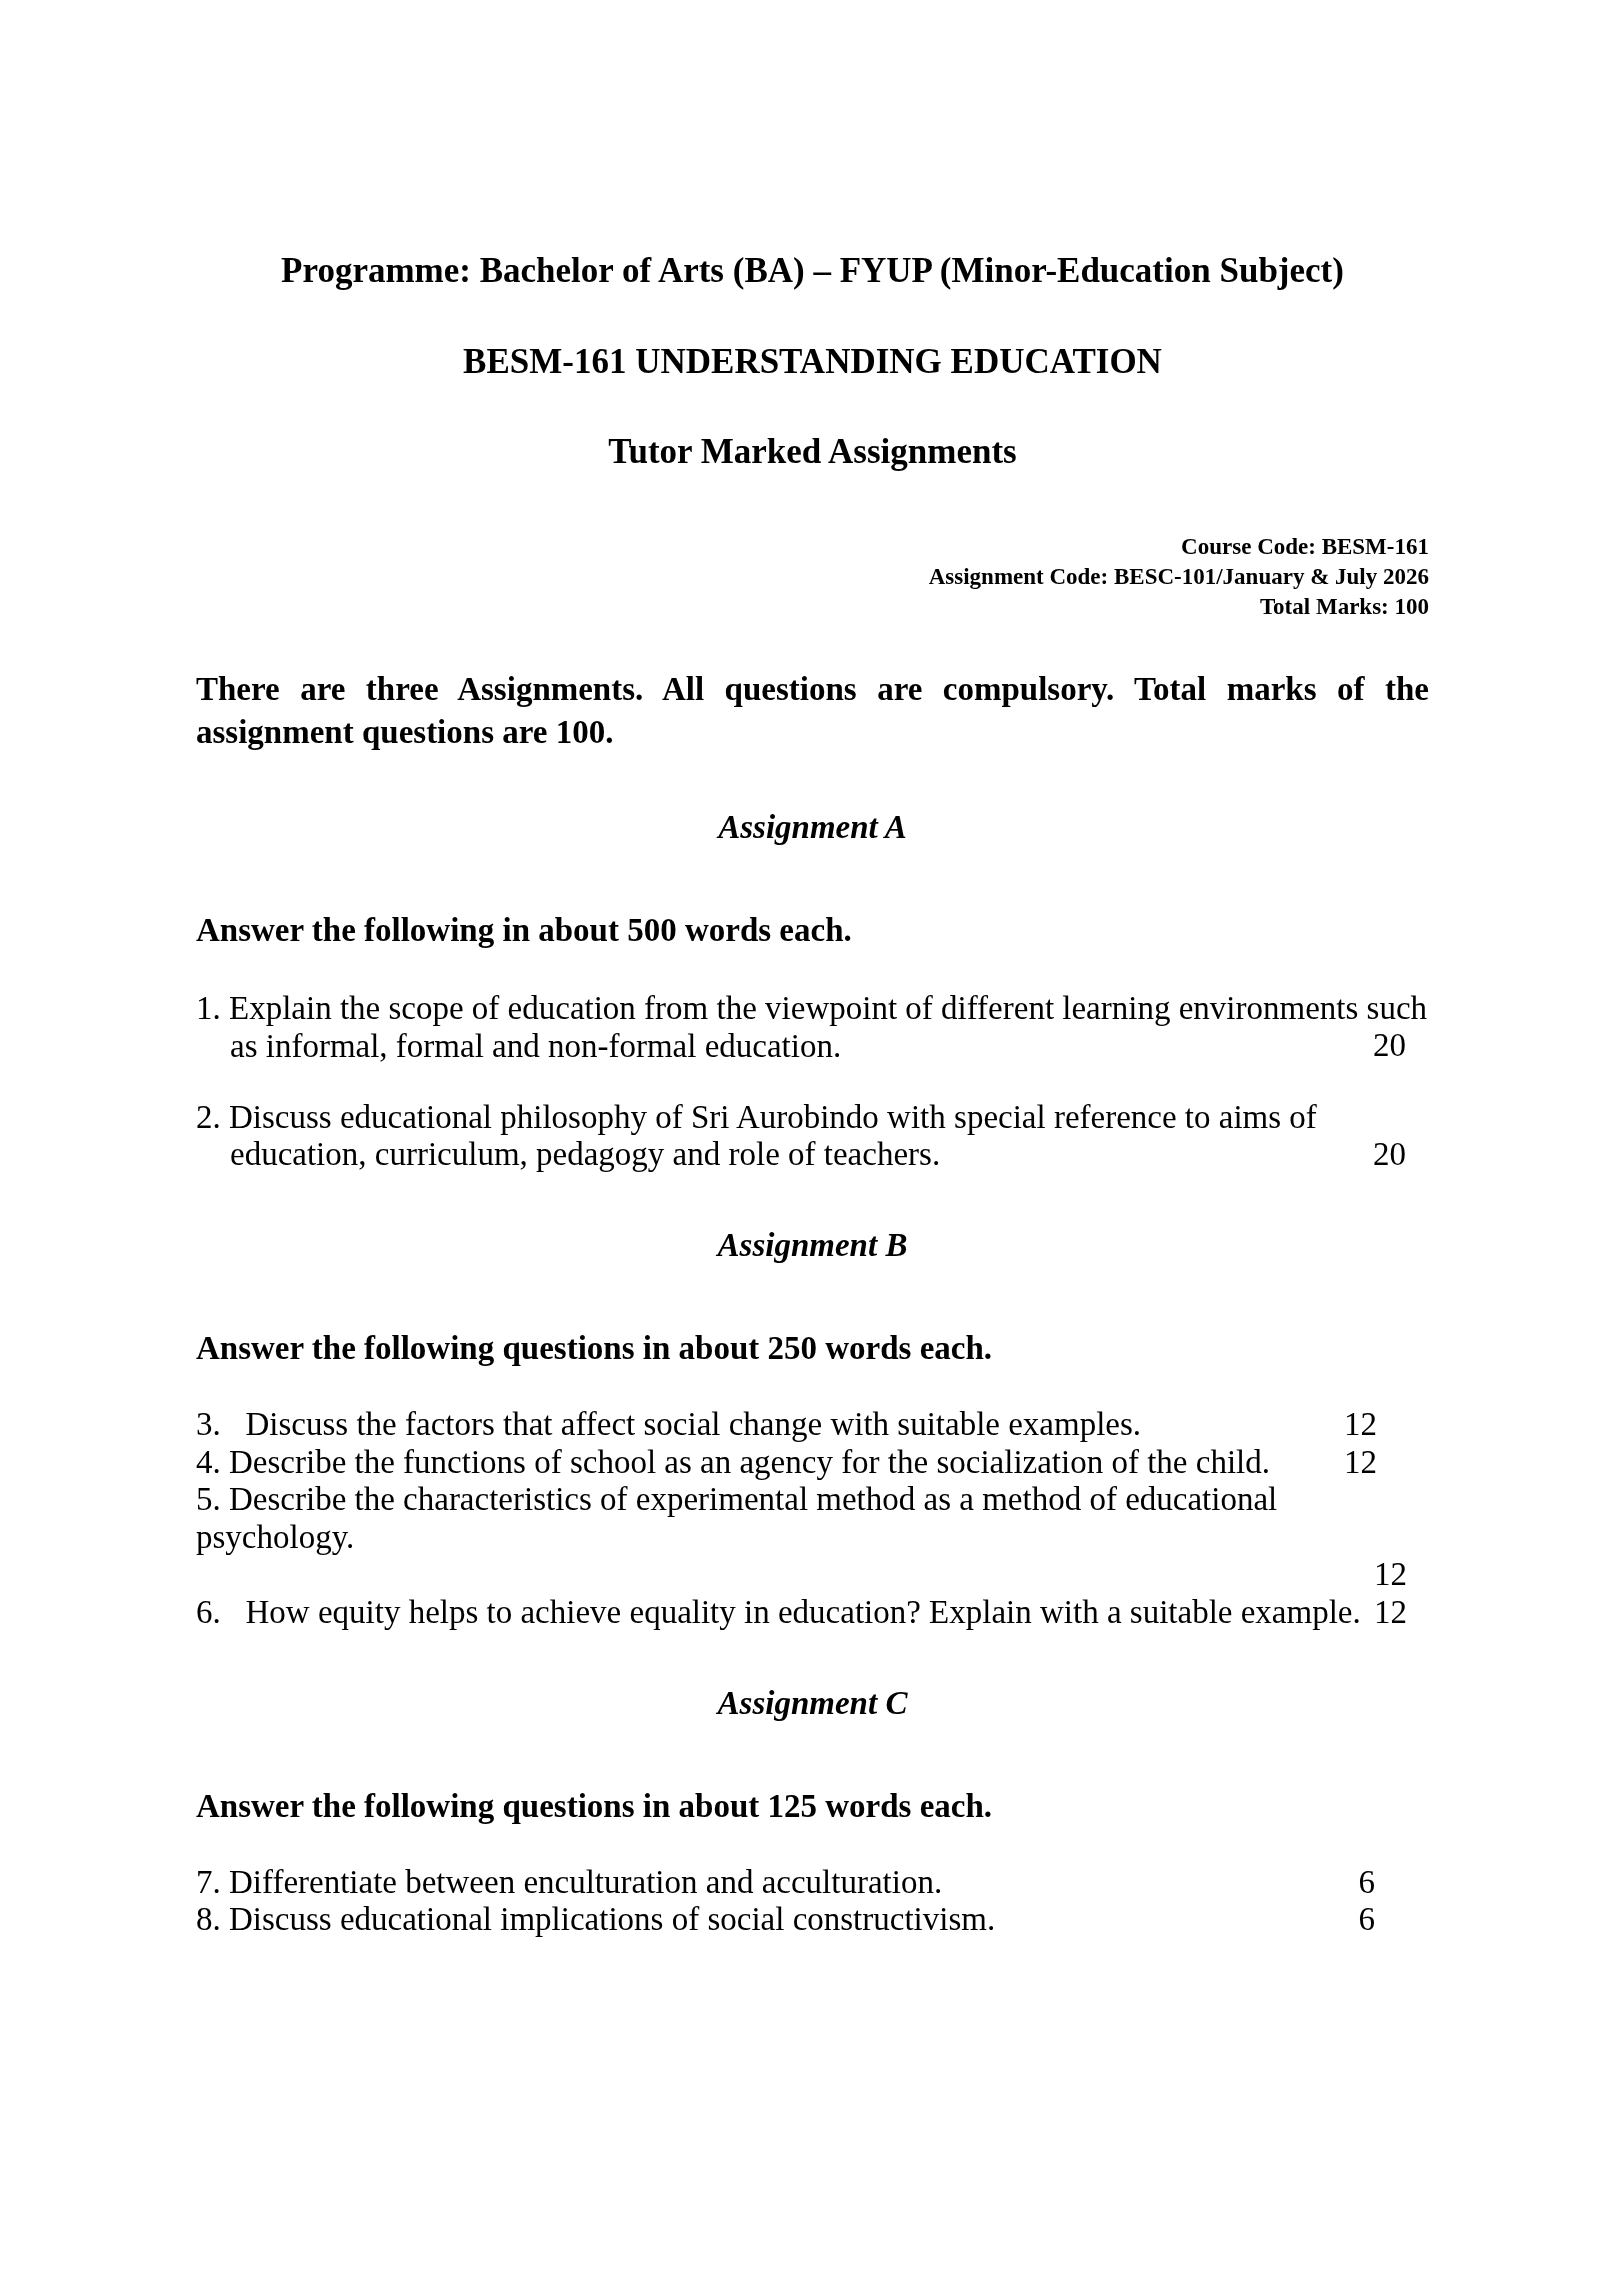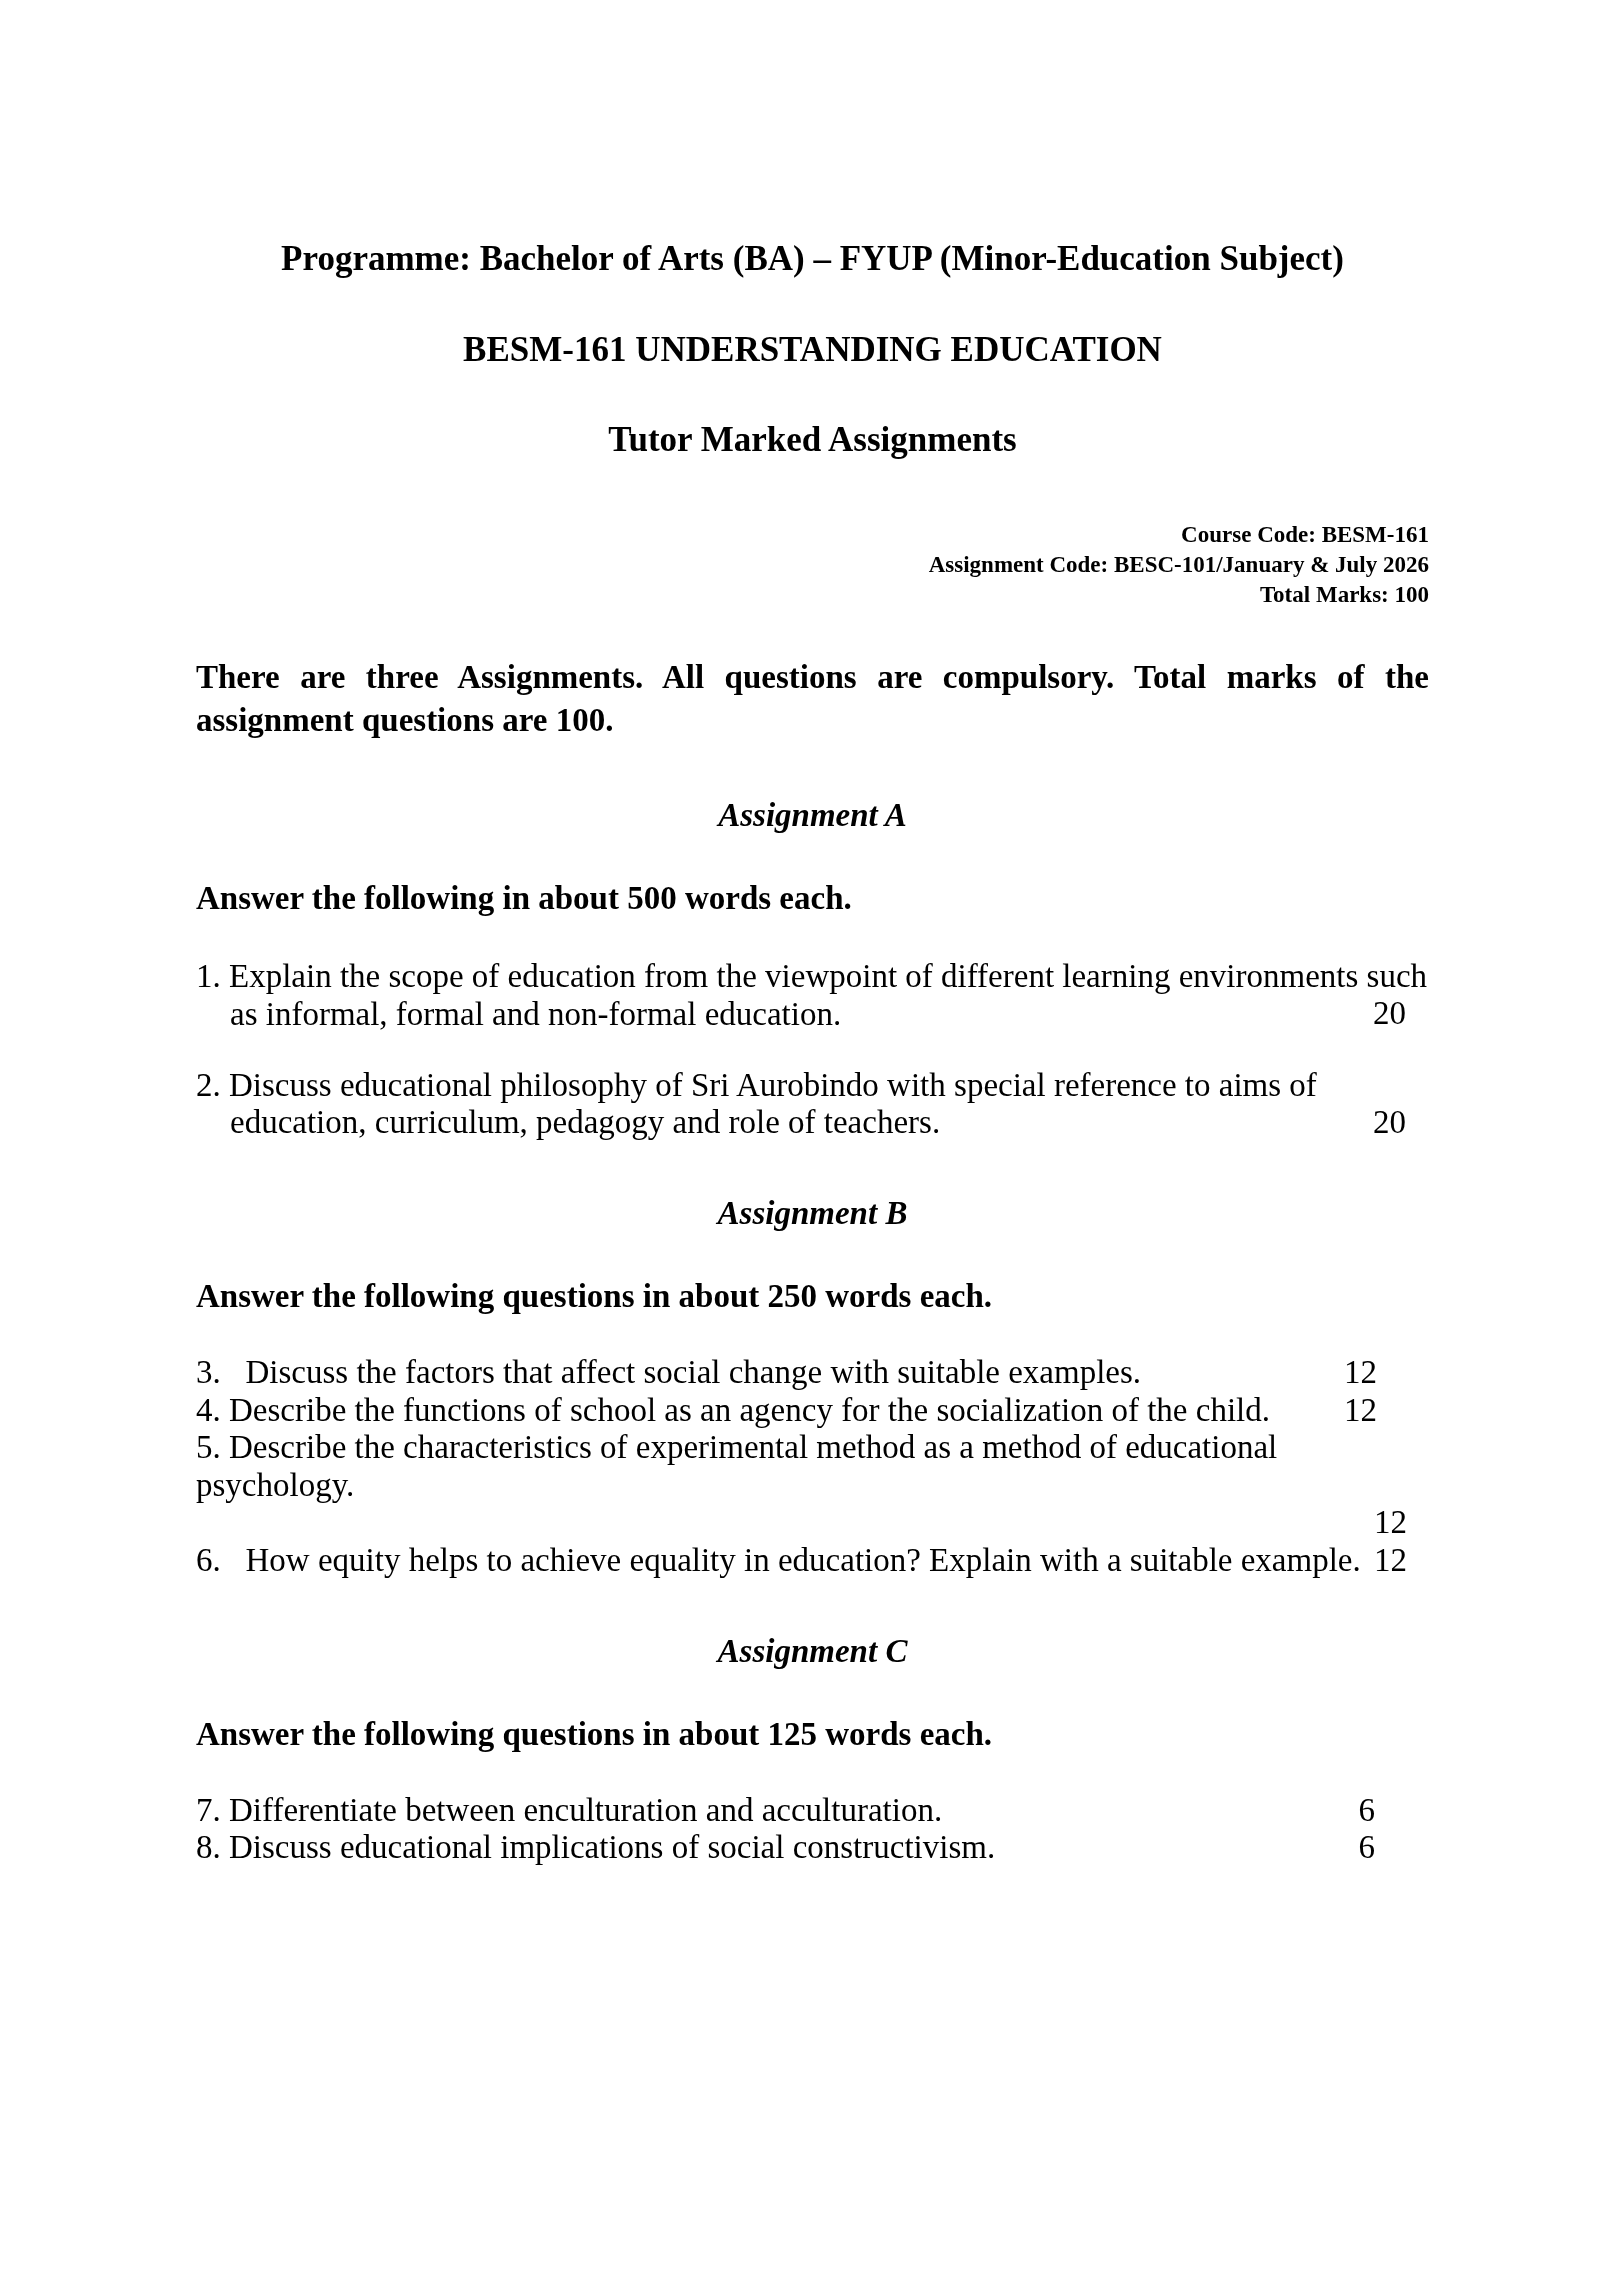--- a/index.html
+++ b/index.html
@@ -16,21 +16,21 @@
     position: relative;
     width: 1623px;
     height: 2295px;
     background: #ffffff;
     box-sizing: border-box;
     overflow: hidden;
   }
   .content {
     position: absolute;
     left: 196px;
-    top: 0;
+    top: 12px;
     width: 1233px;          
   }
 
   
   .title-line {
     font-weight: bold;
     font-size: 35px;
     line-height: 1.0;
     text-align: center;
   }
@@ -64,21 +64,21 @@
     font-size: 33px;
     line-height: 1.0;
     font-style: italic;
   }
   .sec-a { margin-top: 58px; }
   .sec-b { margin-top: 55px; }
   .sec-c { margin-top: 55px; }
 
   
   .lead {
-    margin-top: 50px;
+    margin-top: 70px;
     font-weight: bold;
     font-size: 33px;
     line-height: 1.0;
   }
 
   
   .qlist { margin-top: 43px; }
   .qlist.tight { margin-top: 41px; }
 
   .qrow {

